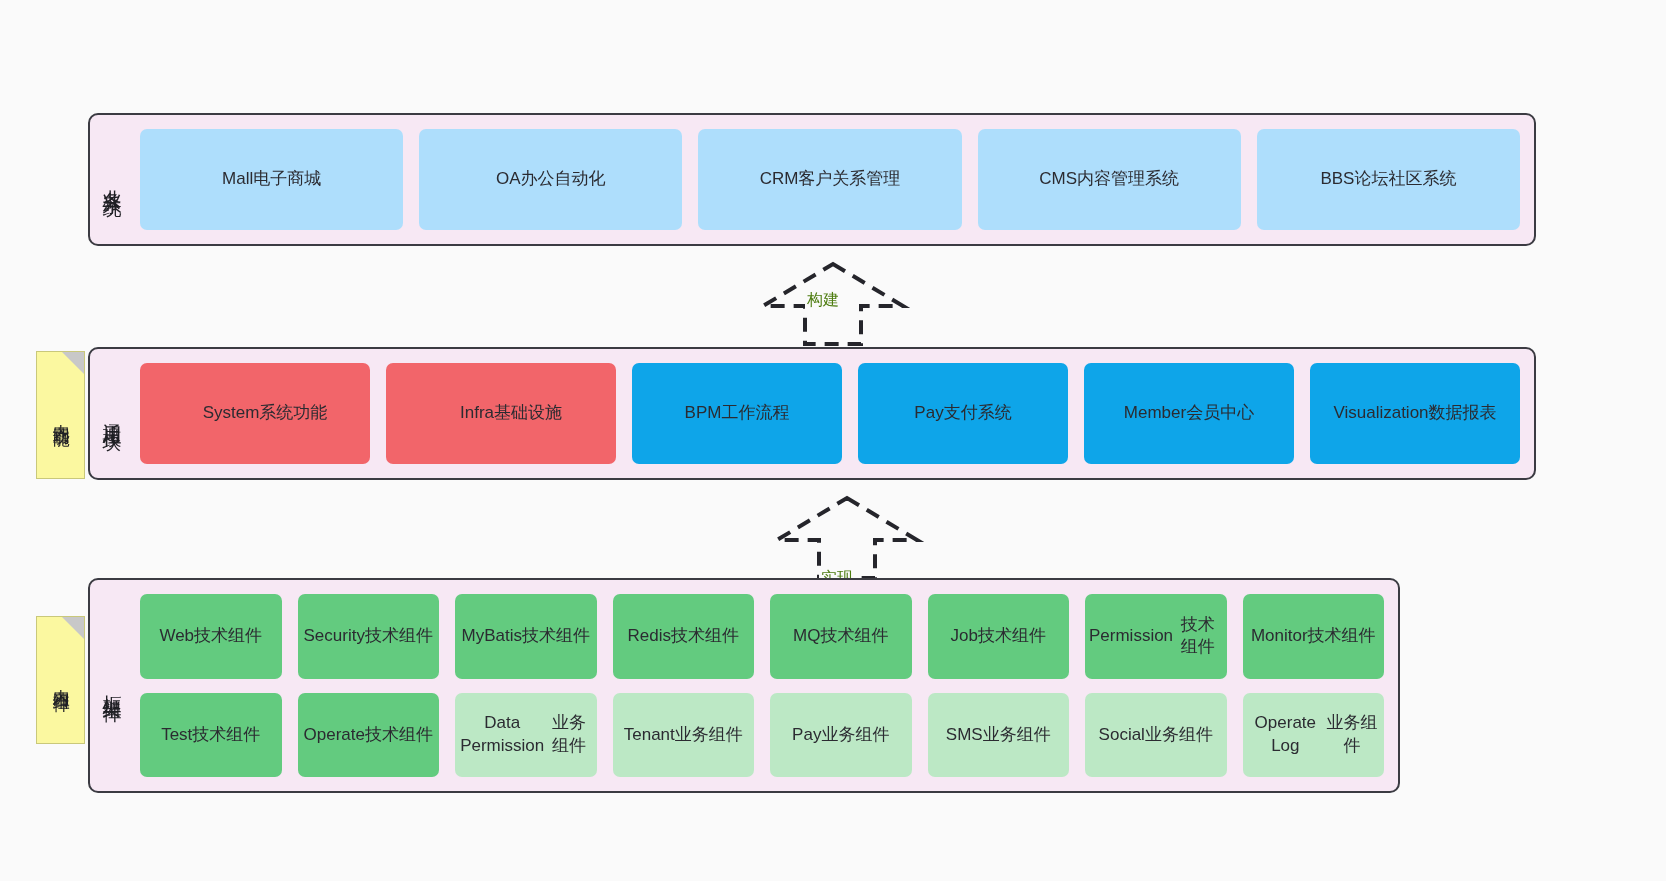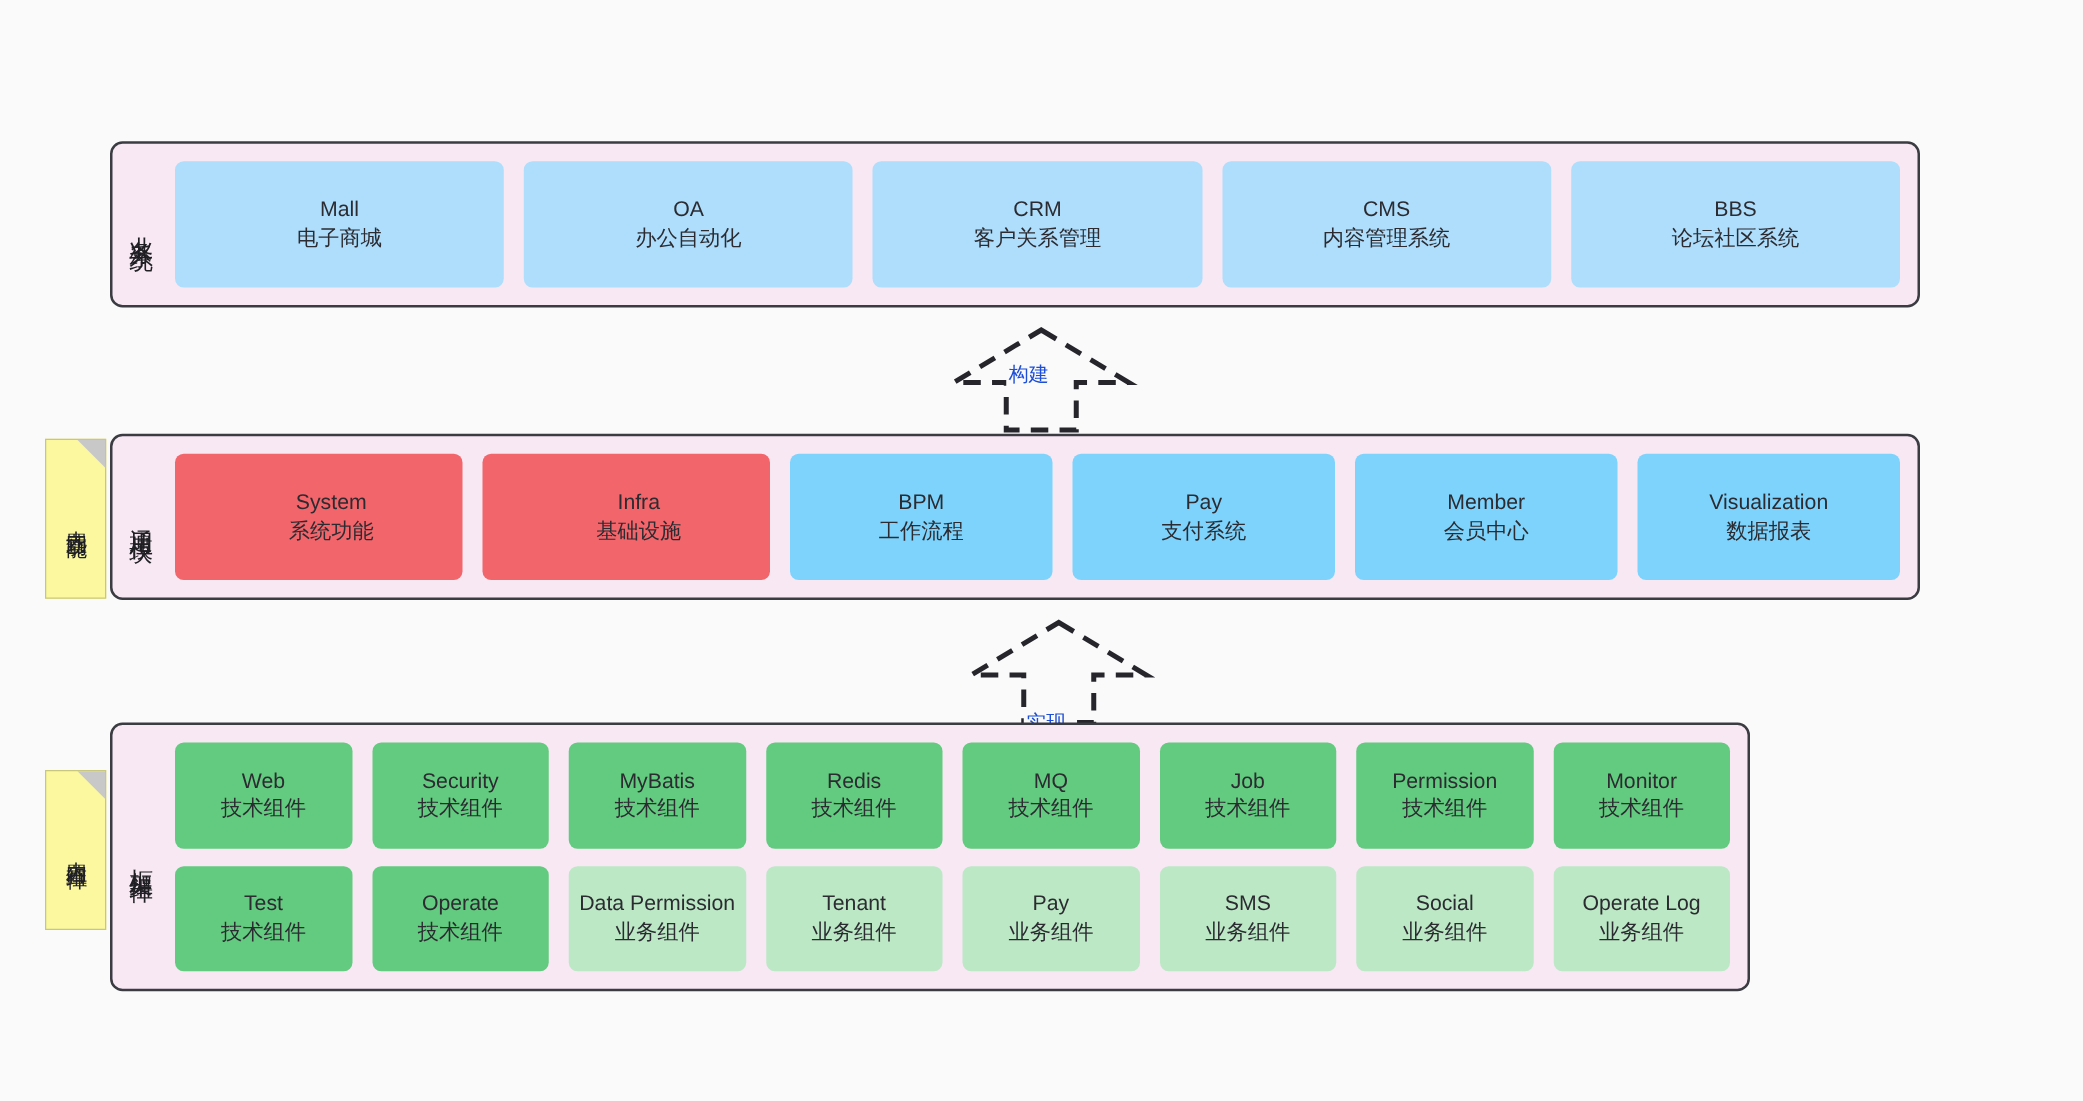--- a/index.html
+++ b/index.html
@@ -51,35 +51,34 @@
     display: flex;
     gap: 16px;
     flex: 1 1 auto;
   }
 
   
   .card {
     flex: 1 1 0;
     border-radius: 7px;
     display: flex;
-    flex-direction: column;
     align-items: center;
     justify-content: center;
     text-align: center;
     font-size: 17px;
     line-height: 1.32;
     color: #2b2b31;
     padding: 6px 4px;
     min-height: 0;
   }
   .card .l1 { display: block; }
   .card .l2 { display: block; }
   .c-blue       { background: #aedefc; }
   .c-red        { background: #f2656a; padding-left: 24px; }
-  .c-pink       { background: #7dd3fc; }
+  .c-pink       { background: #0ea5e9; }
   .c-green      { background: #63cb7f; }
   .c-lightgreen { background: #bce8c5; }
 
   
   .note {
     position: absolute;
     background: #fbf8a0;
     border: 1px solid #c9c87a;
     display: flex;
     align-items: center;
@@ -99,21 +98,21 @@
     border-top: 22px solid #c8c8c8;
     border-left: 22px solid transparent;
   }
 
   
   .arrow { position: absolute; }
   .arrow svg { display: block; overflow: visible; }
   .arrow-label {
     position: absolute;
     font-size: 16px;
-    color: #1d4ed8;
+    color: #4d7c0f;
     background: #fafafa;
     padding: 0 2px;
     white-space: nowrap;
     user-select: none;
   }
 </style>
 </head>
 <body>
 
 <div id="canvas">

